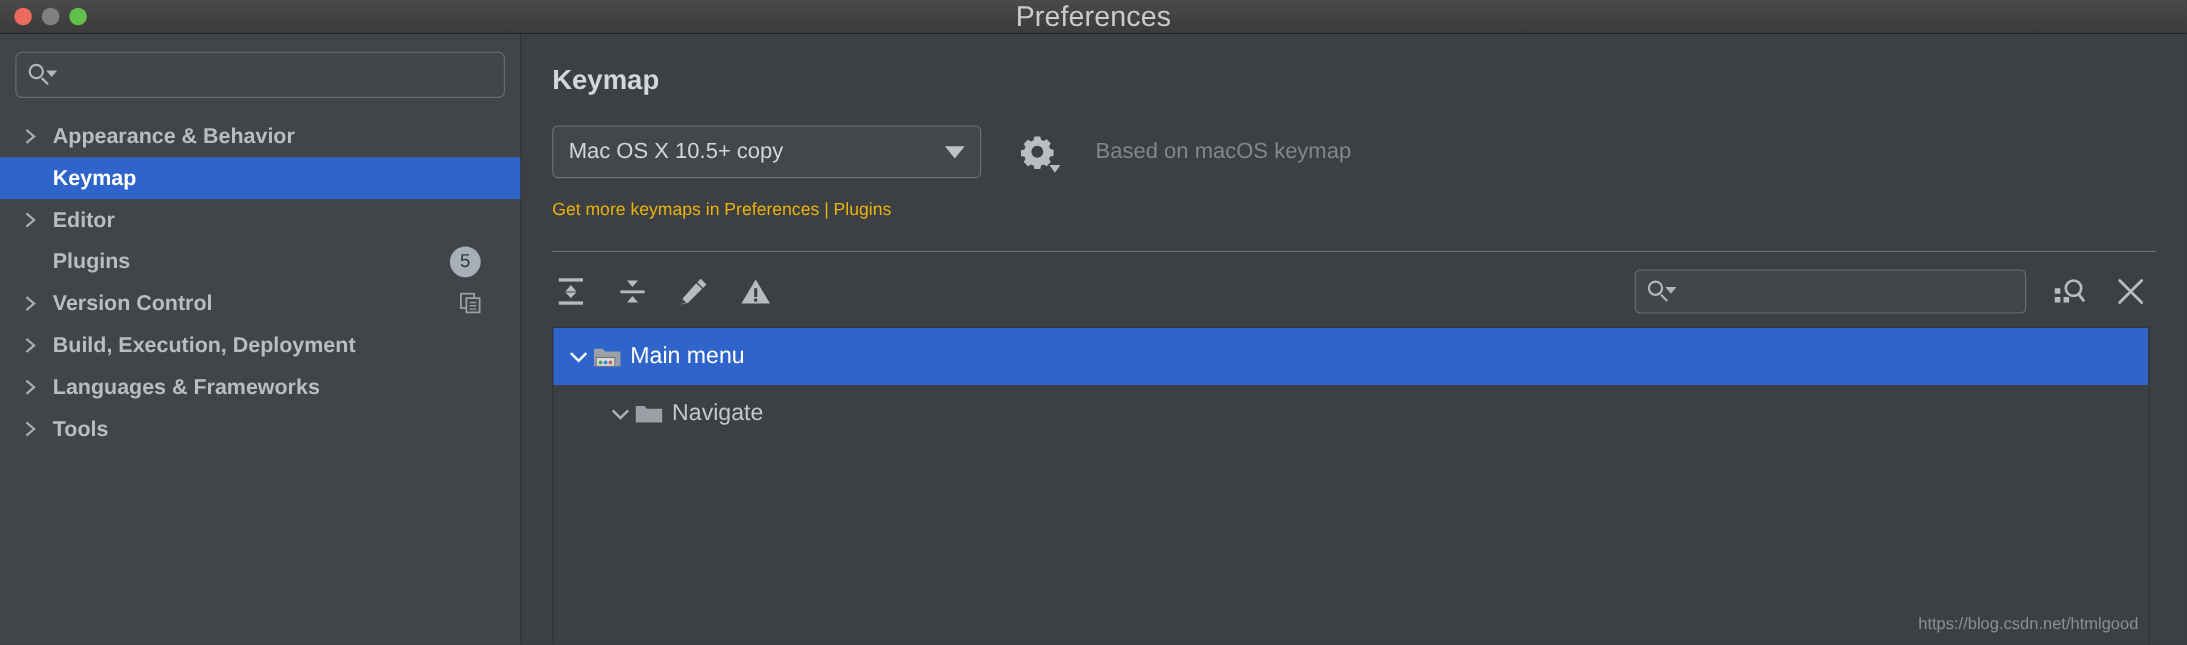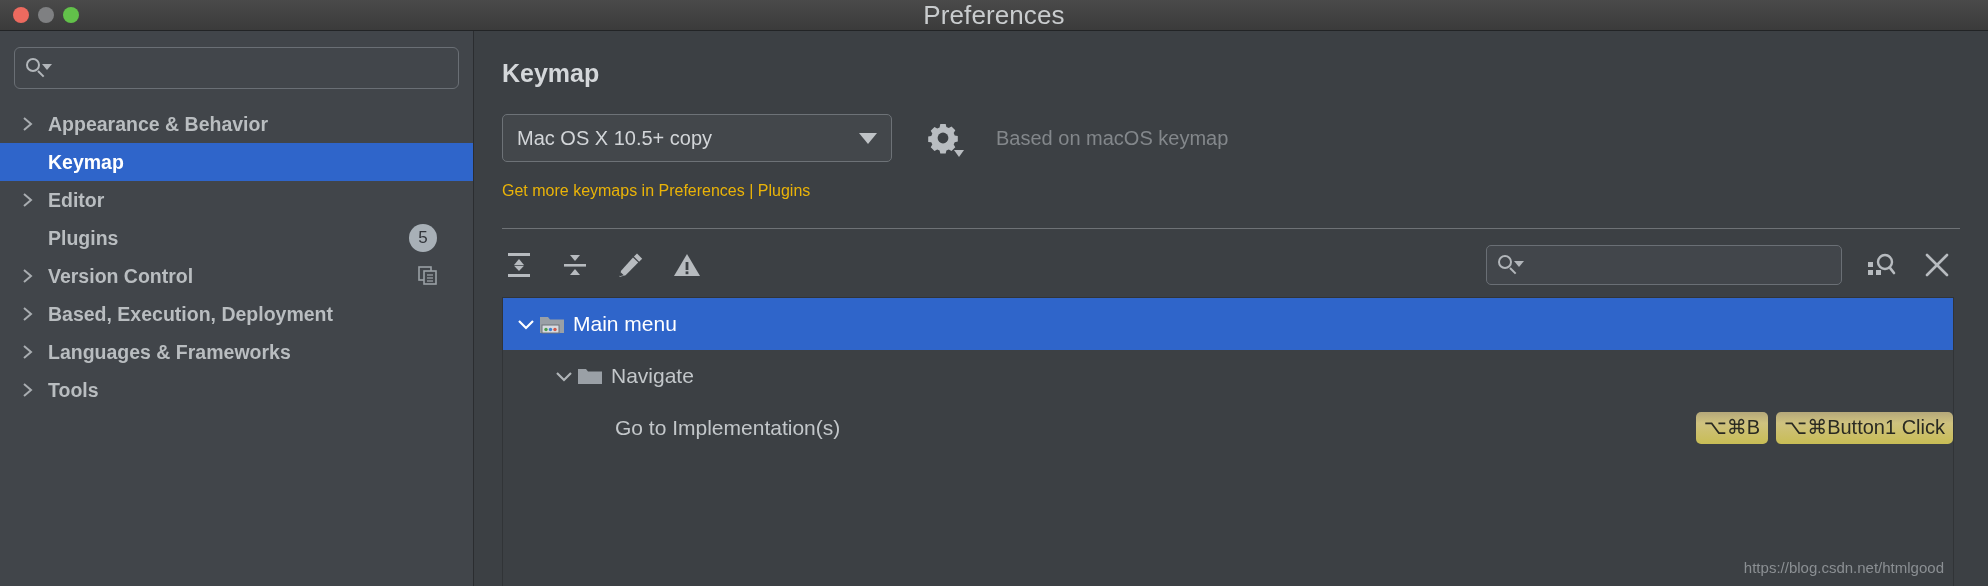--- a/index.html
+++ b/index.html
@@ -408,21 +408,21 @@
             </svg>
           </span>
         </div>
 
         <div class="nav-item">
           <span class="nav-chevron">
             <svg width="12" height="18" viewBox="0 0 12 18">
                 <polyline points="2,3 9,9 2,15" fill="none" stroke="#a9adb1" stroke-width="2"></polyline>
               </svg>
           </span>
-          <span class="nav-label">Based, Execution, Deployment</span>
+          <span class="nav-label">Build, Execution, Deployment</span>
         </div>
 
         <div class="nav-item">
           <span class="nav-chevron">
             <svg width="12" height="18" viewBox="0 0 12 18">
                 <polyline points="2,3 9,9 2,15" fill="none" stroke="#a9adb1" stroke-width="2"></polyline>
               </svg>
           </span>
           <span class="nav-label">Languages &amp; Frameworks</span>
         </div>
@@ -565,27 +565,20 @@
               </svg>
           </span>
           <span class="tree-icon">
             <svg width="26" height="20" viewBox="0 0 26 20">
               <path d="M1 3h8l2 2.5h14V18H1z" fill="#9aa0a6"></path>
             </svg>
           </span>
           <span class="tree-label">Navigate</span>
         </div>
 
-        <div class="tree-row" style="padding-left:112px;">
-          <span class="tree-label">Go to Implementation(s)</span>
-          <span class="shortcuts">
-            <span class="shortcut">⌥⌘B</span>
-            <span class="shortcut">⌥⌘Button1 Click</span>
-          </span>
-        </div>
 
       </div>
 
       <div class="watermark">https://blog.csdn.net/htmlgood</div>
 
     </div>
   </div>
 </div>
 
 </body></html>

